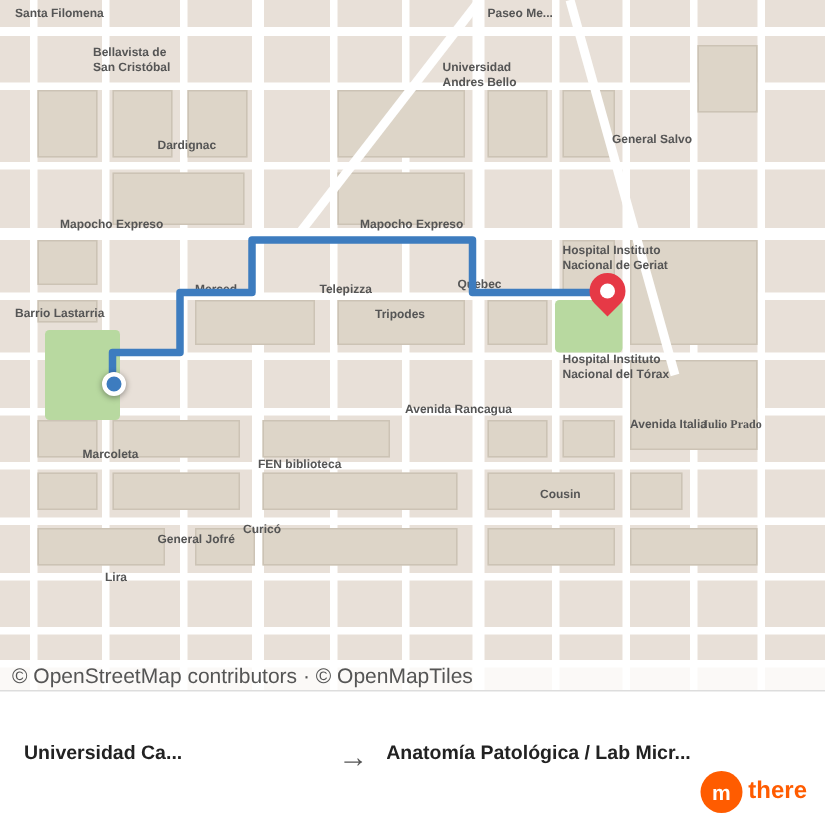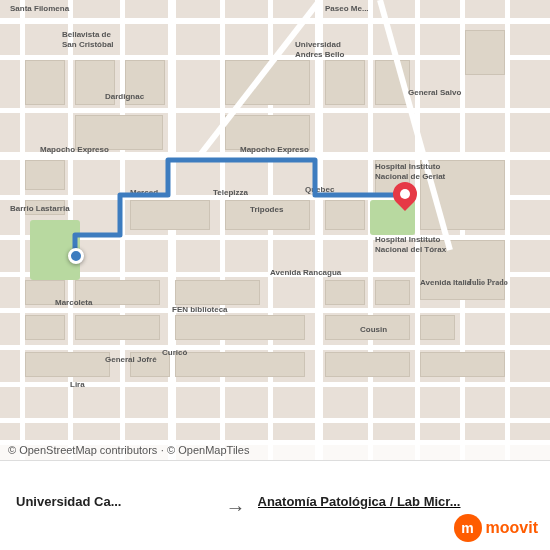--- a/index.html
+++ b/index.html
@@ -123,21 +123,21 @@
       right: 0;
       height: 20px;
       background: rgba(255,255,255,0.8);
       display: flex;
       align-items: center;
       padding: 0 8px;
       z-index: 5;
     }
 
     .copyright-bar span {
-      font-size: 11px;
+      font-size: 14px;
       color: #555;
     }
 
     
     .bottom-bar {
       position: absolute;
       bottom: 0;
       left: 0;
       right: 0;
       height: 90px;
@@ -163,21 +163,20 @@
 
     .arrow-icon {
       color: #555;
       font-size: 20px;
       flex-shrink: 0;
     }
 
     .dest-label {
       flex: 1.4;
       min-width: 0;
-      text-decoration: underline;
     }
 
     .location-name {
       font-size: 13px;
       font-weight: bold;
       color: #222;
       white-space: nowrap;
       overflow: hidden;
       text-overflow: ellipsis;
     }
@@ -354,15 +353,15 @@
     <div class="origin-label">
       <div class="location-name">Universidad Ca...</div>
     </div>
     <div class="arrow-icon">→</div>
     <div class="dest-label">
       <div class="location-name">Anatomía Patológica / Lab Micr...</div>
     </div>
   </div>
   <div class="moovit-logo">
     <div class="moovit-icon">m</div>
-    <span class="moovit-text">moovit</span>
+    <span class="moovit-text">there</span>
   </div>
 </div>
 
 </body></html>

